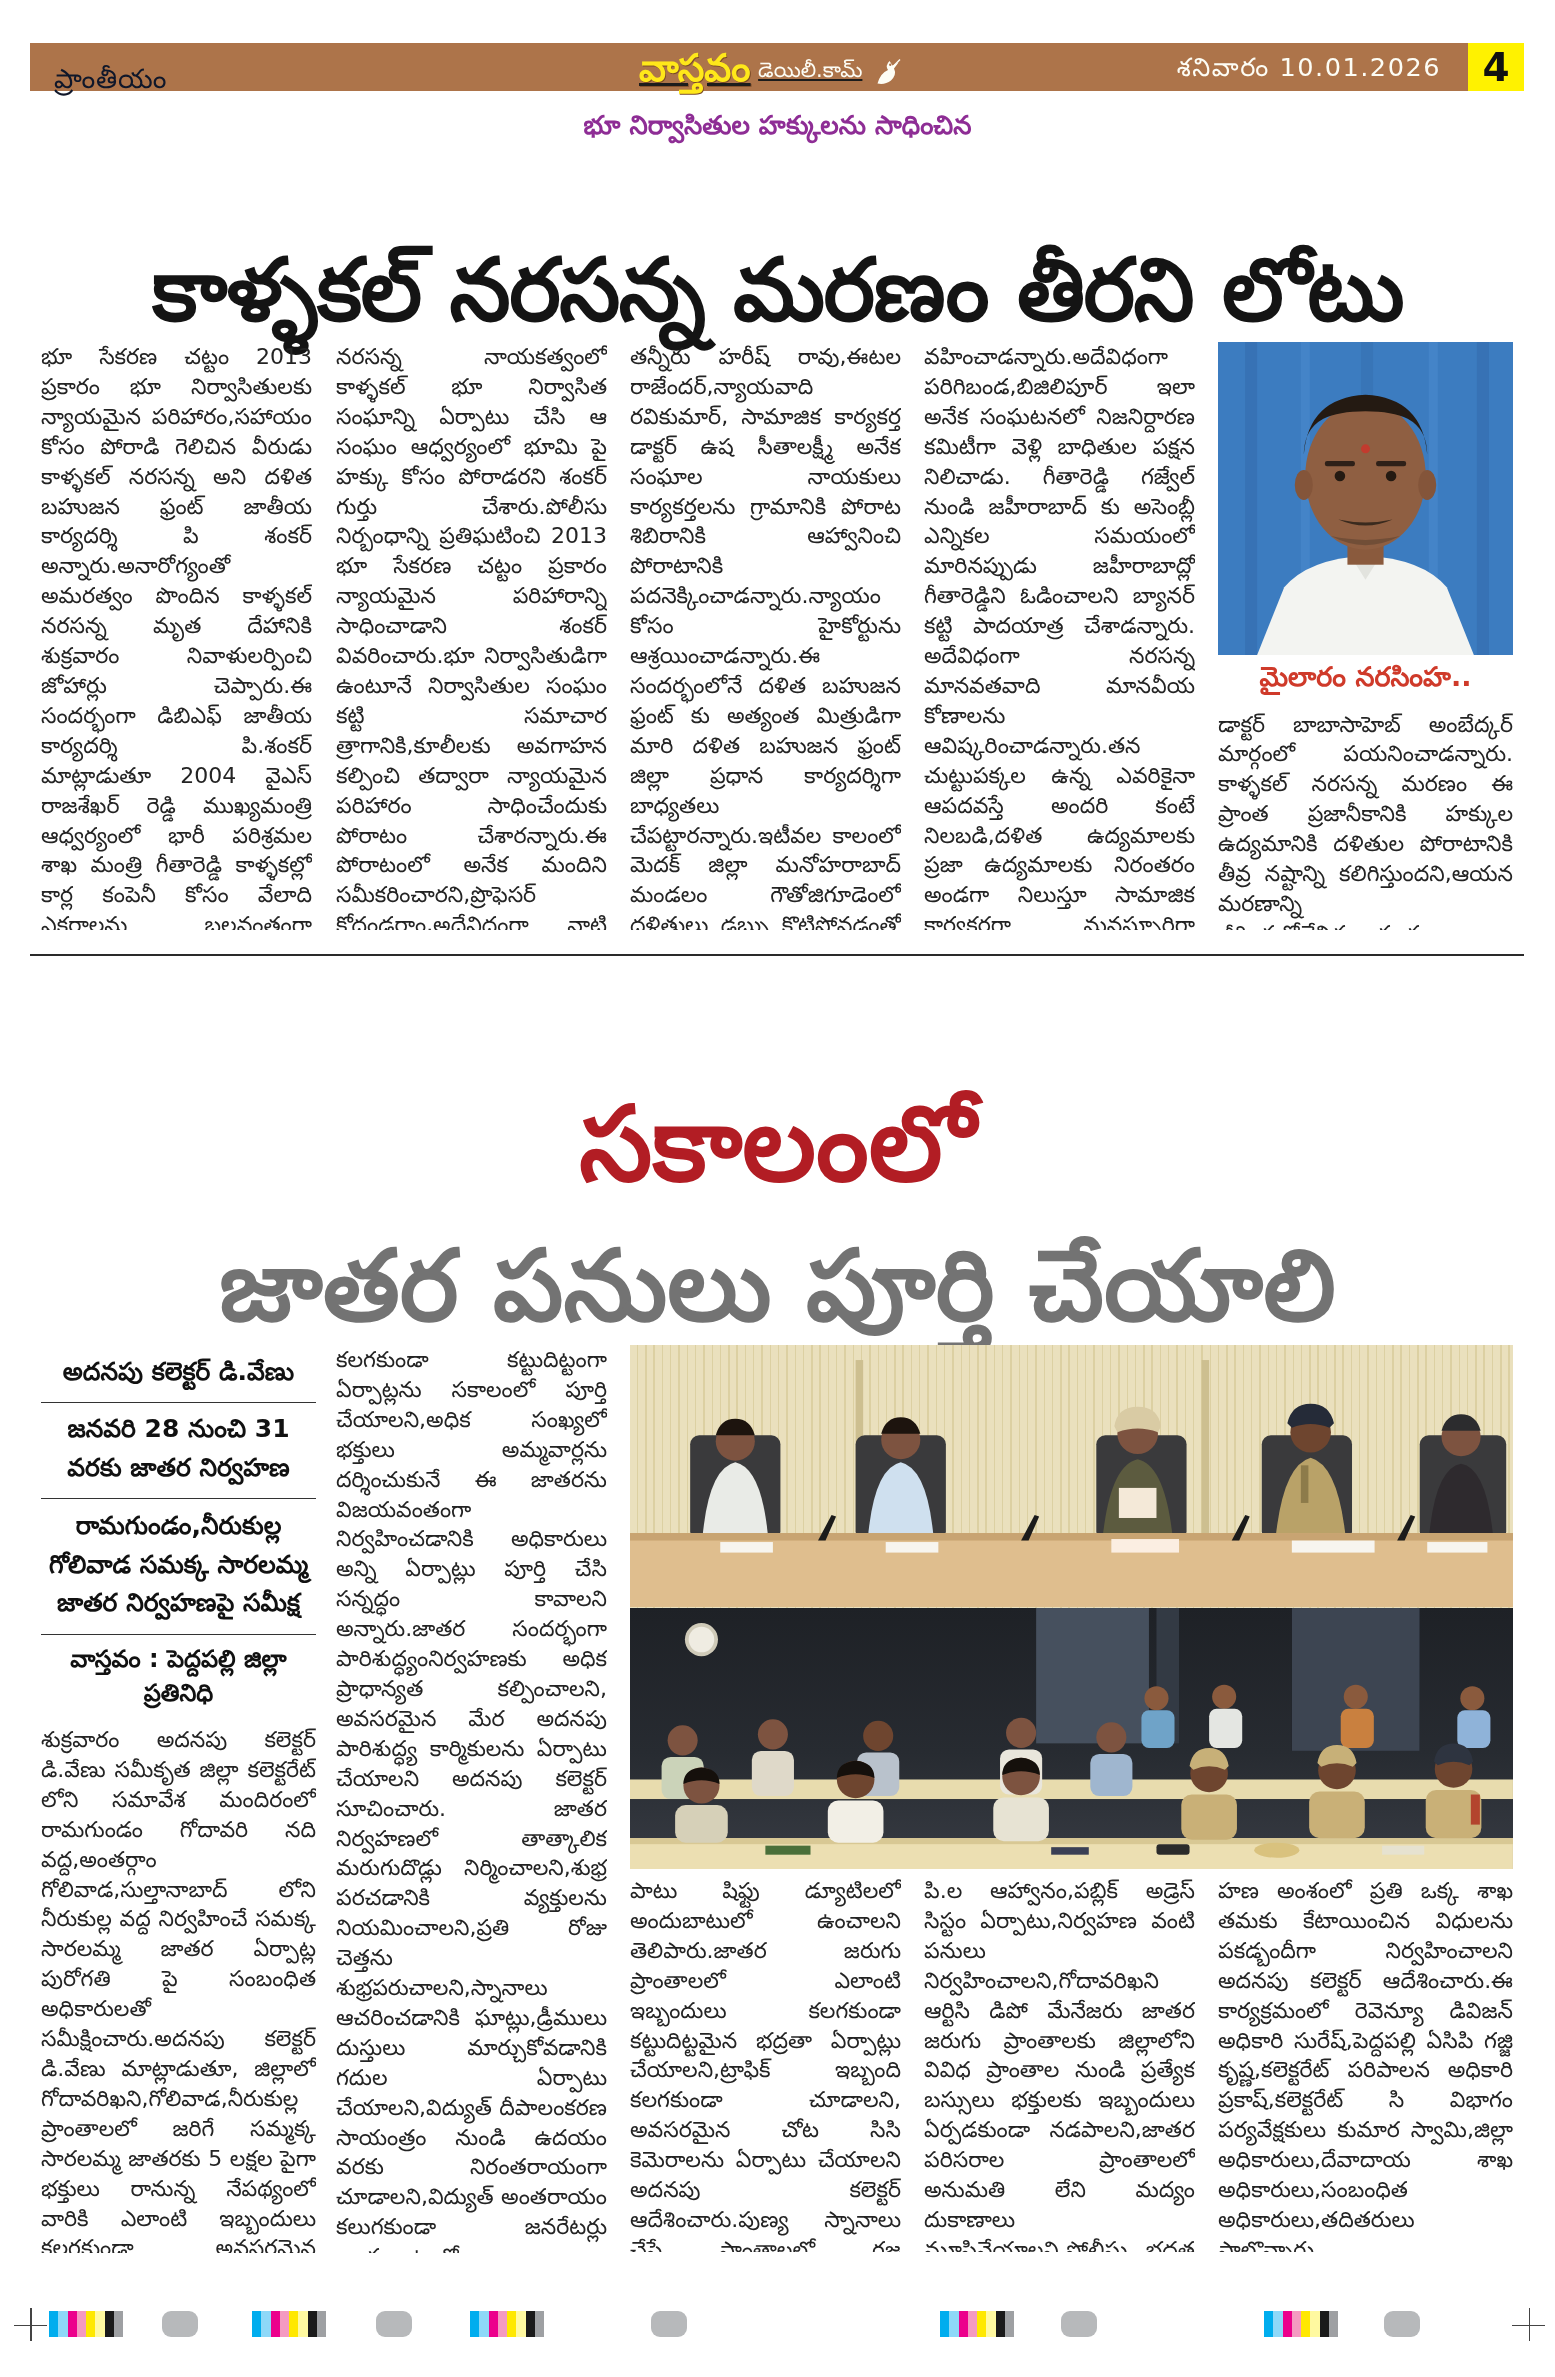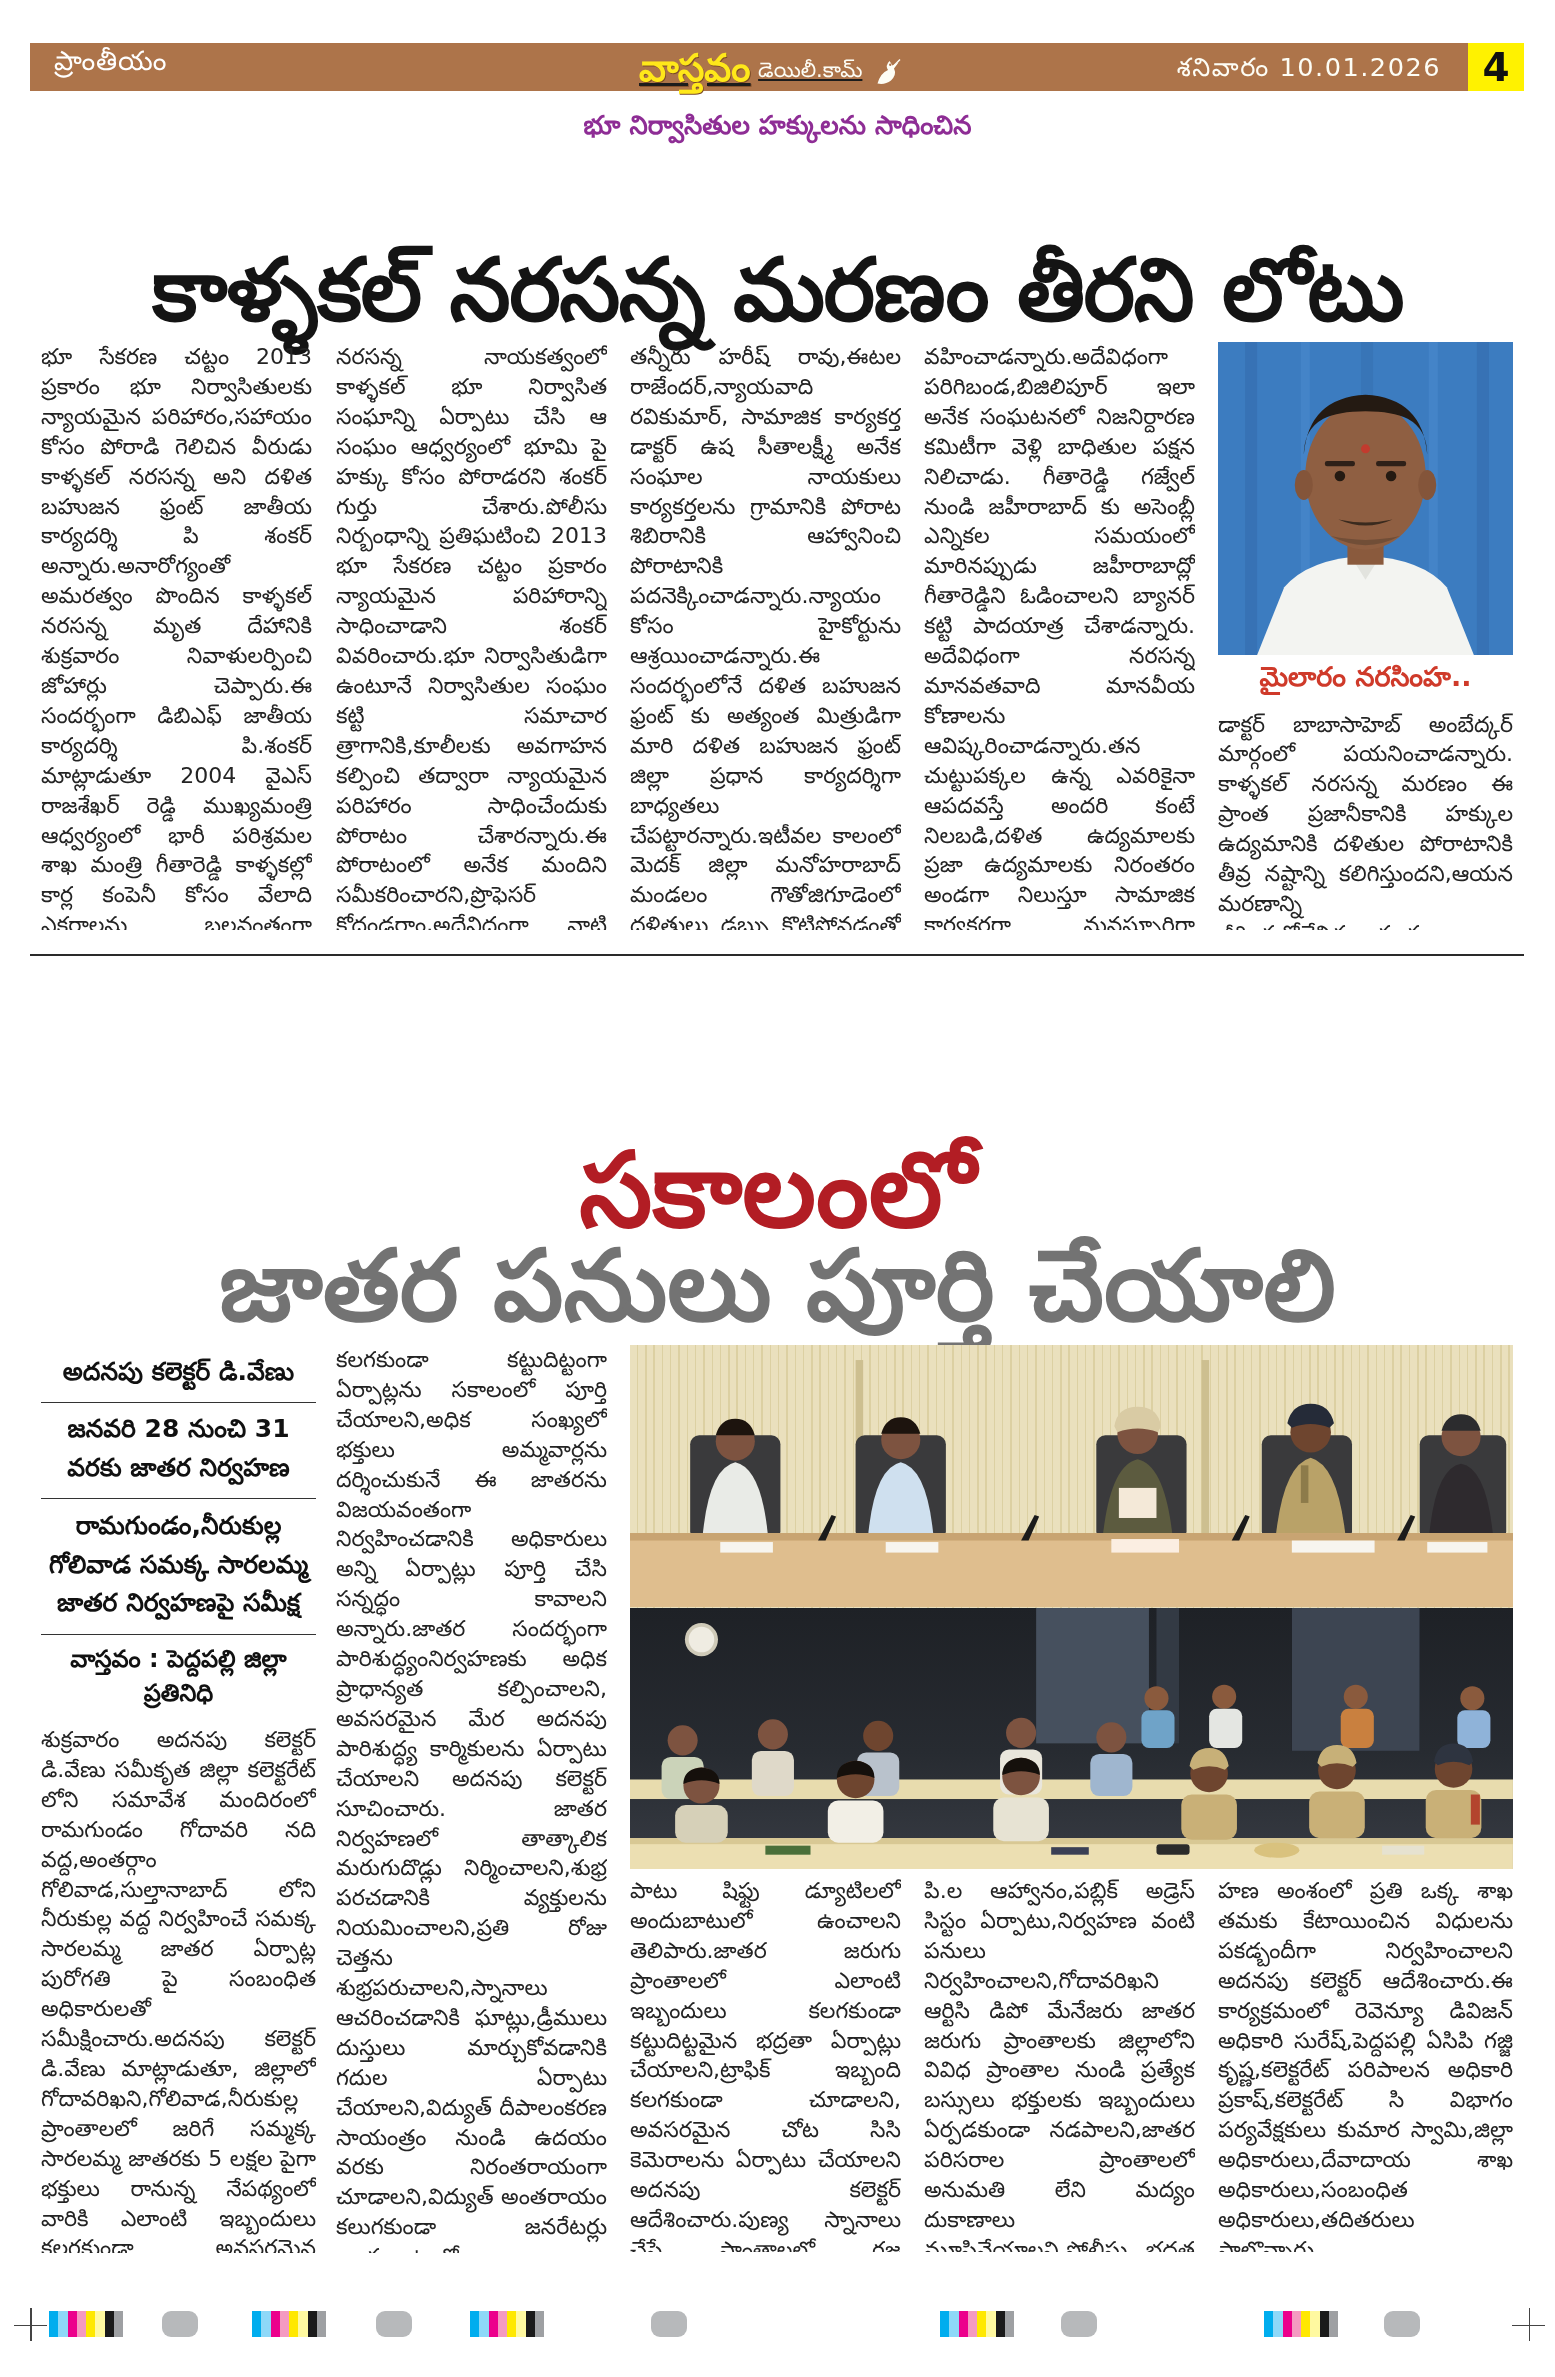--- a/index.html
+++ b/index.html
@@ -1,20 +1,20 @@
 <!DOCTYPE html>
 <html style="font-size:12px"><head>
 <meta charset="utf-8">
 <style>
   html,body{margin:0;padding:0;background:#e8e8e8;}
   .page{position:relative;width:1555px;height:2377px;background:#ffffff;overflow:hidden;
         font-family:"DejaVu Sans","Liberation Sans",sans-serif;color:#1c1c1c;}
   
   .topbar{position:absolute;left:30px;top:43px;width:1494px;height:48px;background:#ad744a;}
-  .section-label{position:absolute;left:24px;top:2px;font-size:27px;color:#ffffff;letter-spacing:0.8px;}
+  .section-label{position:absolute;left:24px;top:20px;font-size:27px;color:#0f172a;letter-spacing:0.8px;}
   .masthead{position:absolute;left:609px;top:3px;display:flex;align-items:center;gap:7.5px;text-decoration:underline;}
   .masthead-main{font-size:38px;font-weight:bold;color:#ffe81a;text-shadow:0.8px 0.8px 0 #7a4a26;}
   .masthead-suffix{font-size:21px;color:#fdfdf5;}
   .bird-icon{width:33px;height:30px;}
   .dateline{position:absolute;right:83px;top:9px;font-size:25.6px;color:#fdfdf5;letter-spacing:1.5px;}
   .pagenum{position:absolute;right:0;top:0;width:56px;height:48px;background:#fff200;color:#111;
            font-size:39px;font-weight:bold;display:flex;align-items:center;justify-content:center;}
   
   .kicker{position:absolute;left:0;top:110px;width:1555px;text-align:center;
           font-size:26px;font-weight:bold;color:#8e2d95;}
@@ -23,21 +23,21 @@
   .a1col{position:absolute;top:342px;height:588px;width:271px;font-size:22px;line-height:1.36;
          text-align:justify;color:#242424;overflow:hidden;}
   .a1-byline{font-weight:bold;text-align:center;font-size:23px;line-height:1.5;margin-bottom:13.5px;color:#111;}
   .a1col5{position:absolute;left:1218px;top:342px;width:295px;height:588px;overflow:hidden;}
   .photo1{width:295px;height:313px;display:block;}
   .photo1-caption{color:#cf3a2a;font-weight:bold;font-size:27px;text-align:center;margin:6px 0 10.5px 0;}
   .a1c5-body{font-size:22px;line-height:1.36;text-align:justify;color:#242424;overflow:hidden;height:226px;}
   
   .divider{position:absolute;left:30px;top:954px;width:1494px;height:2.3px;background:#2a2a2a;}
   
-  .headline2a{position:absolute;left:0;top:1047px;width:1555px;text-align:center;
+  .headline2a{position:absolute;left:0;top:1001px;width:1555px;text-align:center;
               font-size:104px;font-weight:800;color:#b21d24;line-height:1.1;}
   .headline2b{position:absolute;left:0;top:1150px;width:1555px;text-align:center;
               font-size:99px;font-weight:800;color:#737373;line-height:1.1;}
   .a2left{position:absolute;left:41px;top:1345px;width:275px;height:908px;overflow:hidden;}
   .subhead{font-weight:bold;font-size:25px;line-height:1.55;text-align:center;color:#111;
            padding:7.5px 0 10.5px 0;border-bottom:1.5px solid #333;}
   .a2-byline{font-weight:bold;font-size:24px;text-align:center;color:#111;padding:10.5px 0 12px 0;}
   .a2body{font-size:22px;line-height:1.36;text-align:justify;color:#242424;overflow:hidden;}
   .a2col2{position:absolute;left:336px;top:1345px;width:271px;height:908px;}
   .photo2{position:absolute;left:630px;top:1345px;width:883px;height:524px;overflow:hidden;}

